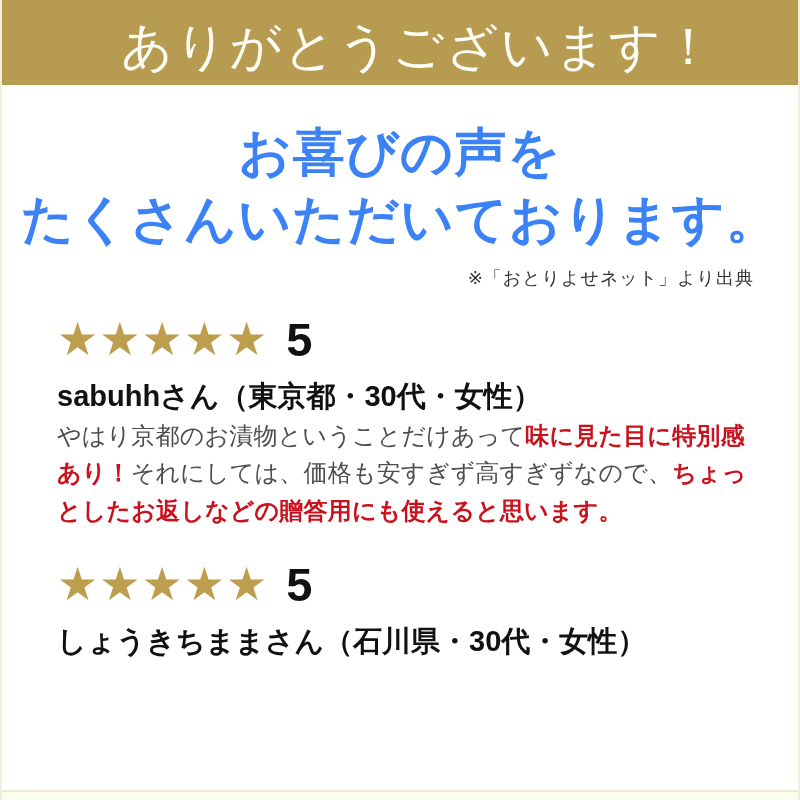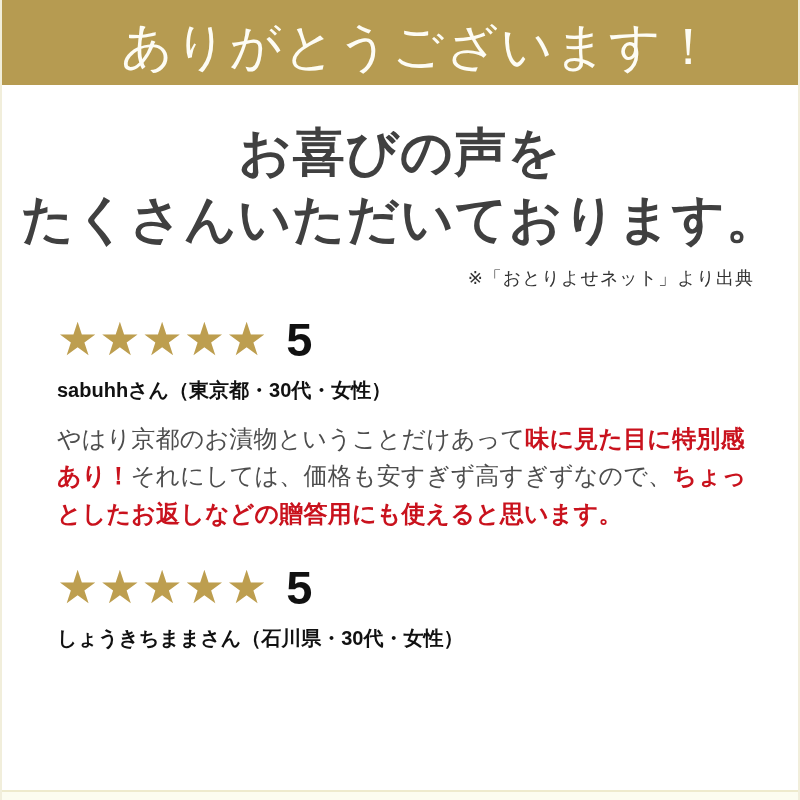--- a/index.html
+++ b/index.html
@@ -31,21 +31,21 @@
     color: #fdfcf4;
     letter-spacing: 2px;
     padding-top: 10px;
   }
   
   .heading {
     margin-top: 34px;
     text-align: center;
     font-family: "DejaVu Serif", "Liberation Serif", serif;
     font-weight: 600;
-    color: #404040;
+    color: #3b82f6;
     font-size: 52px;
     line-height: 1.28;
     letter-spacing: 1px;
   }
   
   .attribution {
     margin-top: 14px;
     text-align: right;
     padding-right: 44px;
     font-size: 18px;
@@ -68,26 +68,26 @@
   }
   .rating {
     font-size: 47px;
     font-weight: bold;
     color: #111111;
     margin-left: 18px;
     line-height: 1;
   }
   .reviewer {
     margin-top: 12px;
-    font-size: 20px;
+    font-size: 29px;
     font-weight: bold;
     color: #111111;
   }
   .review-body {
-    margin-top: 16px;
+    margin-top: 0;
     font-size: 24px;
     line-height: 1.56;
     color: #4d4d4d;
     letter-spacing: 0.2px;
   }
   .review-body .hl {
     color: var(--red, #c9121d);
     font-weight: bold;
   }
   

